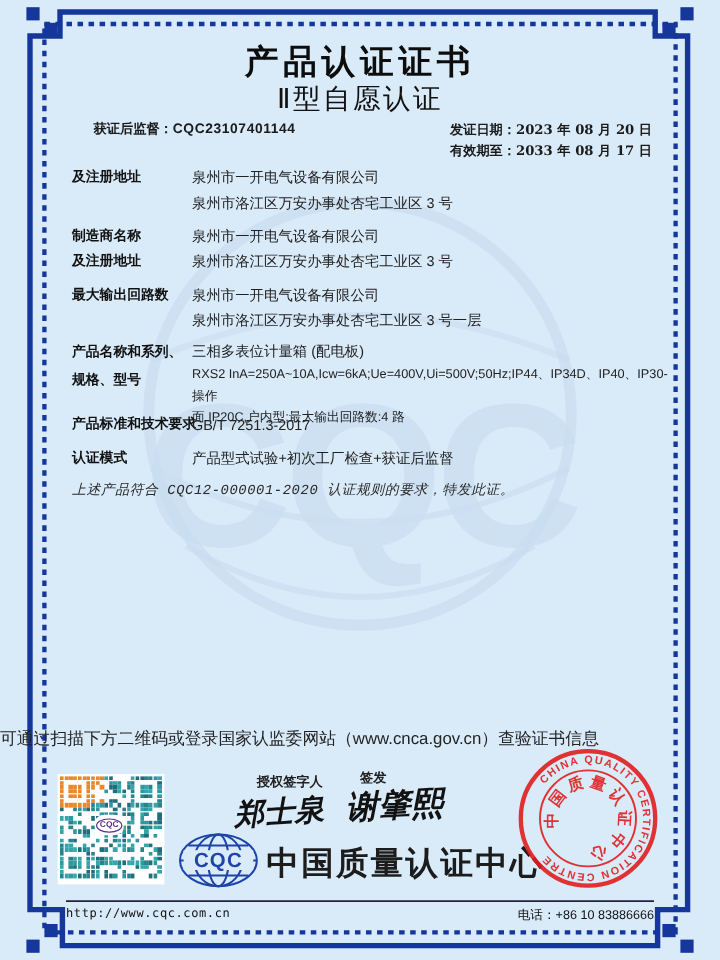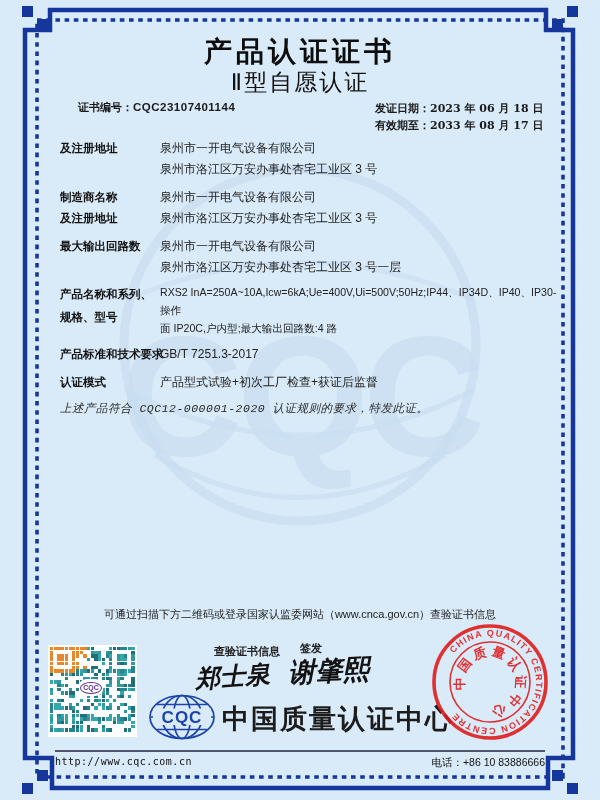--- a/index.html
+++ b/index.html
@@ -23,21 +23,21 @@
 
   .frow{left:0;top:0;width:600px;}
   .flabel{position:absolute;left:60px;width:102px;font-size:11.5px;font-weight:bold;line-height:21px;color:#111;}
   .fvalue{position:absolute;left:160px;width:400px;font-size:12px;line-height:21px;color:#222;}
   .fvalue .small{font-size:10.6px;line-height:18px;letter-spacing:0;}
   .row3 .flabel{line-height:23px;}
   .row3 .fvalue{line-height:20px;}
 
   .statement{left:60px;width:500px;font-family:Liberation Mono, monospace;font-style:italic;font-size:11.5px;color:#2a2a2a;letter-spacing:.5px;}
 
-  .qr-note{left:0;top:607px;width:600px;text-align:center;font-size:11px;color:#222;}
+  .qr-note{left:0;top:607px;width:600px;font-size:14px;color:#222;}
 
   .qr-box{left:48px;top:645px;width:89px;height:92px;background:#fff;padding:2px;box-sizing:border-box;}
   #qr-grid{position:relative;width:85px;height:88px;background:#fff;}
   #qr-grid i{position:absolute;width:3.3px;height:3.4px;}
   .qr-logo{position:absolute;left:31px;top:34px;width:24px;height:17px;background:#fff;border-radius:8px/6px;
     display:flex;align-items:center;justify-content:center;}
   .qr-logo span{display:inline-block;border:1.6px solid #5b2d8f;border-radius:50%;color:#5b2d8f;
     font-size:7px;font-weight:bold;line-height:10px;padding:0 2px;background:#fff;}
 
   .sign-label{font-size:11px;font-weight:bold;color:#222;}
@@ -87,25 +87,25 @@
         <rect x="552" y="770" width="11" height="11"></rect>
     </g>
 
     <line x1="55" y1="751" x2="545" y2="751" stroke="#23233d" stroke-width="1.5"></line>
   </svg>
 
   <div class="abs title">产品认证证书</div>
   <div class="abs subtitle">Ⅱ型自愿认证</div>
 
   <div class="abs certno-line kai">
-    <span>证书编号：</span><span class="num">CQC23107401144</span>
+    <span>获证后监督：</span><span class="num">CQC23107401144</span>
   </div>
   <div class="abs dates kai">
     <div>
-      <span>发证日期：</span><span>2023 年 06 月 18 日</span>
+      <span>发证日期：</span><span>2023 年 08 月 20 日</span>
     </div>
     <div>
       <span>有效期至：</span><span>2033 年 08 月 17 日</span>
     </div>
   </div>
 
   <div class="abs frow" style="top:138px">
     <div class="flabel">
       <span style="display:block">及注册地址</span>
     </div>
@@ -135,20 +135,21 @@
       <span style="display:block">泉州市洛江区万安办事处杏宅工业区 3 号一层</span>
     </div>
   </div>
 
   <div class="abs frow row3" style="top:283px">
     <div class="flabel">
       <span style="display:block">产品名称和系列、</span>
       <span style="display:block">规格、型号</span>
     </div>
     <div class="fvalue">
+      <span style="display:block">三相多表位计量箱 (配电板)</span>
       <span style="display:block" class="small">RXS2 InA=250A~10A,Icw=6kA;Ue=400V,Ui=500V;50Hz;IP44、IP34D、IP40、IP30-操作</span>
       <span style="display:block" class="small">面 IP20C,户内型;最大输出回路数:4 路</span>
     </div>
   </div>
 
   <div class="abs frow" style="top:344px">
     <div class="flabel" style="width:105px">
       <span style="display:block">产品标准和技术要求</span>
     </div>
     <div class="fvalue">
@@ -462,21 +463,21 @@
         <i style="left:55.5px;top:81.4px;background:#27838c"></i>
         <i style="left:59.2px;top:81.4px;background:#1f6e79"></i>
         <i style="left:74.0px;top:81.4px;background:#1f6e79"></i>
         <i style="left:77.7px;top:81.4px;background:#27838c"></i>
       </div>
     <div class="qr-logo">
       <span>CQC</span>
     </div>
   </div>
 
-  <div class="abs sign-label auth-label">查验证书信息</div>
+  <div class="abs sign-label auth-label">授权签字人</div>
   <div class="abs sign-label issue-label">签发</div>
   <div class="abs sig sig1">郑士泉</div>
   <div class="abs sig sig2">谢肇熙</div>
 
   <svg class="abs org-logo" width="70" height="46" viewBox="0 0 70 46">
     <g stroke="#1d44a8" fill="none" stroke-width="1.7">
       <ellipse cx="35" cy="23" rx="32" ry="21.5"></ellipse>
       <ellipse cx="35" cy="23" rx="20" ry="21.5"></ellipse>
       <ellipse cx="35" cy="23" rx="8.5" ry="21.5"></ellipse>
       <line x1="10" y1="10.5" x2="60" y2="10.5"></line>

